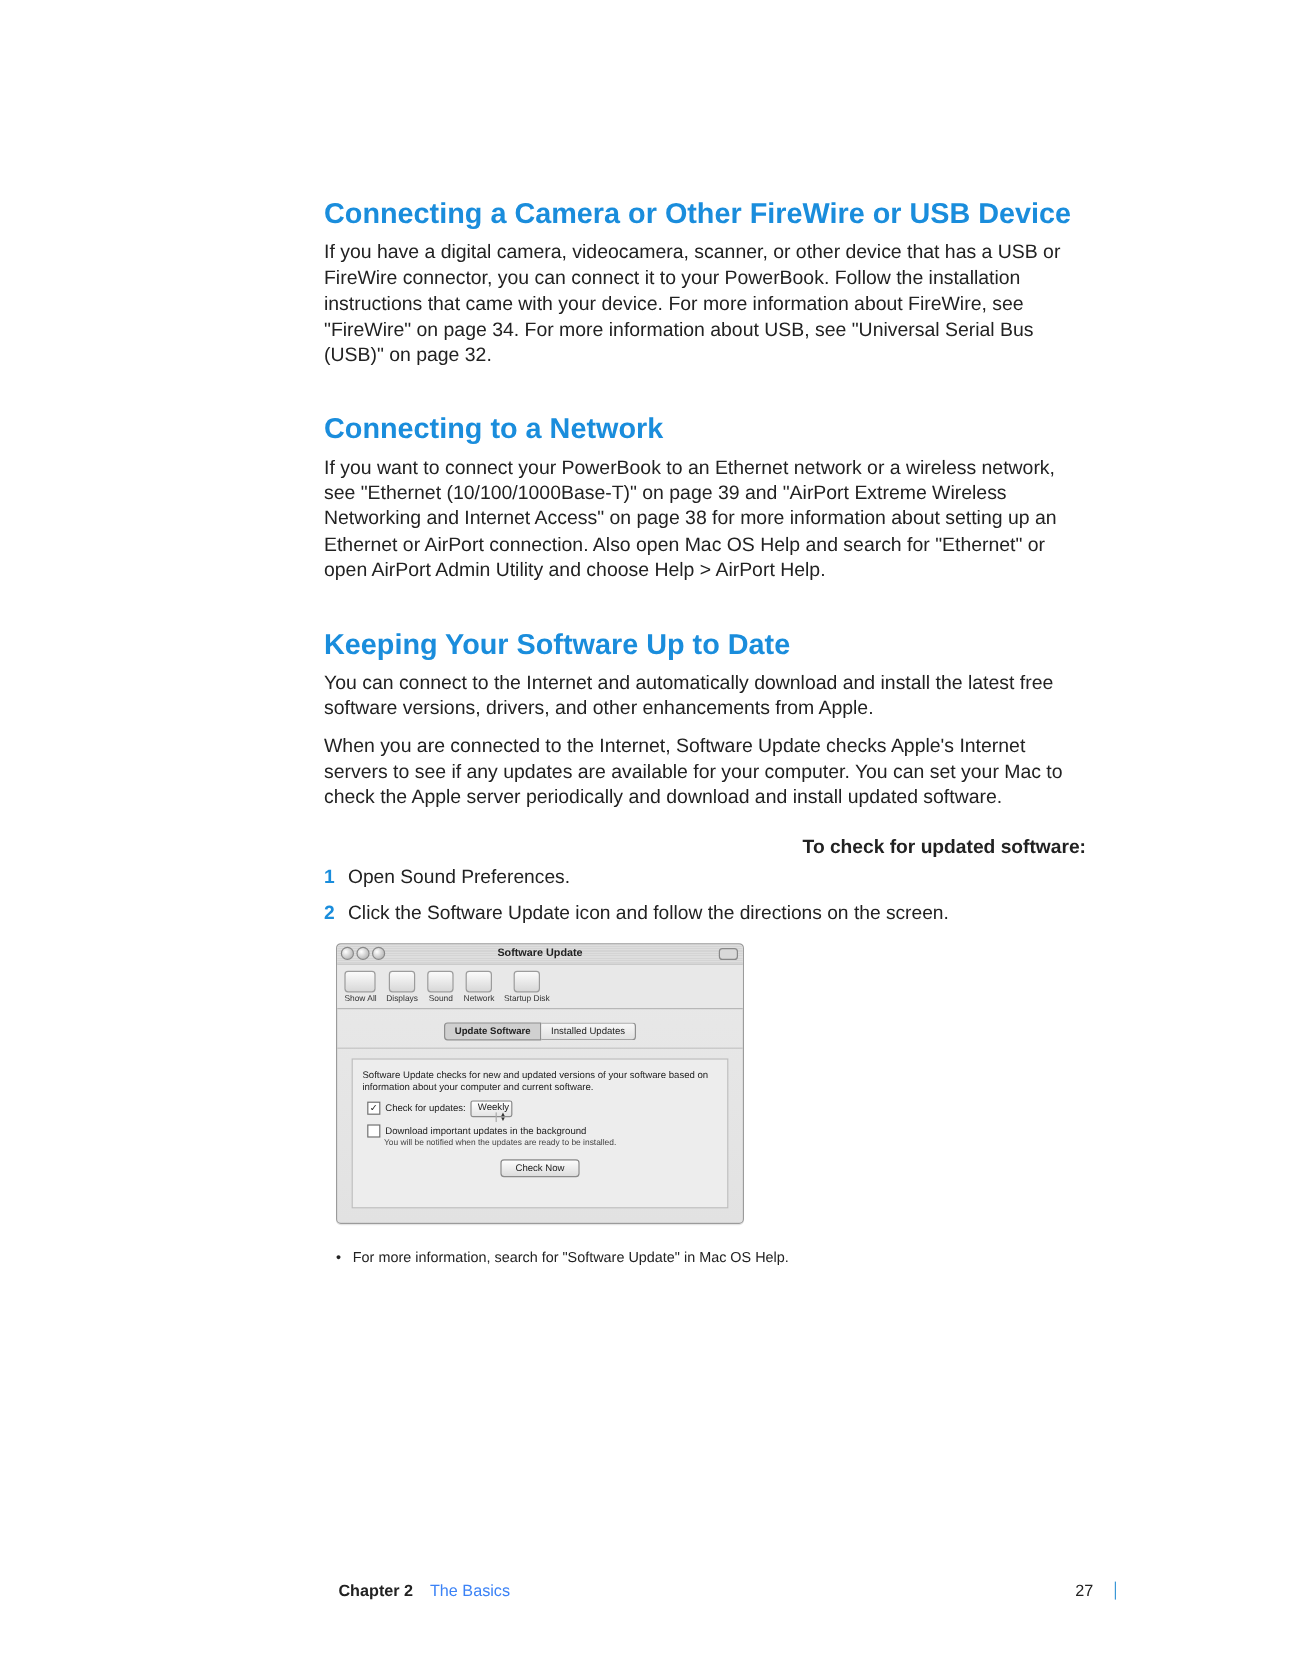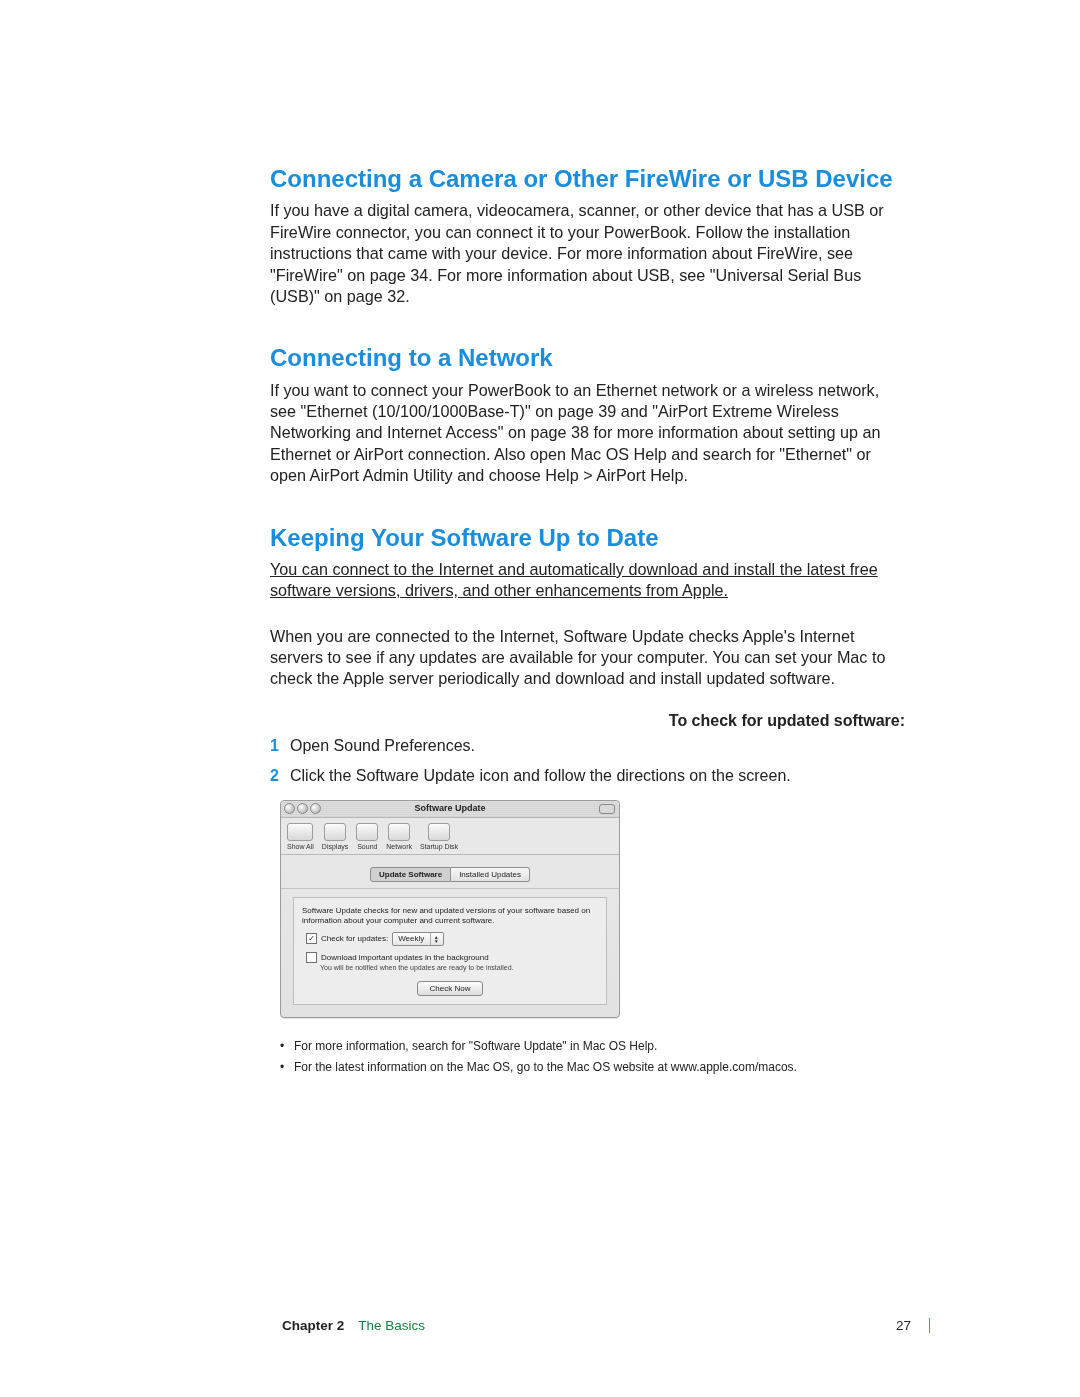--- a/index.html
+++ b/index.html
@@ -22,21 +22,21 @@
     font-weight: 700;
     margin: 0 0 8px 0;
     line-height: 1.1;
   }
   .body-text {
     font-size: 16.2px;
     line-height: 1.32;
     margin: 0 0 38px 0;
     font-weight: 400;
   }
-  .body-text.tight { margin-bottom: 24px; text-decoration: underline; }
+  .body-text.tight { margin-bottom: 10px; }
   .subhead {
     font-size: 16px;
     font-weight: 700;
     margin: 0 0 4px 0;
     text-align: right;
   }
   ol.steps {
     list-style: none;
     counter-reset: step;
     padding: 0;
@@ -142,28 +142,28 @@
     border:1px solid #8e8e8e;
     background: linear-gradient(#f7f7f7,#e1e1e1);
   }
   .tabs span.active { background: #d0d0d0; font-weight:700; }
   .tabs span:first-child { border-radius:3px 0 0 3px; }
   .tabs span:last-child { border-left:none; border-radius:0 3px 3px 0; }
   .inner {
     margin: 8px 12px 12px;
     border: 1px solid #bdbdbd;
     background: #ededed;
-    padding: 8px 8px 4px;
+    padding: 8px 8px 21px;
     font-size: 8px;
     text-align: left;
   }
   .inner p { margin: 0 0 6px 0; line-height:1.25; }
   .row { display:flex; align-items:center; gap:4px; font-size:8px; margin-left:4px; }
   .chk { width:9px;height:9px;border:1px solid #6f6f6f;background:#fff;display:inline-flex;align-items:center;justify-content:center;font-size:8px;line-height:8px; }
-  .sel { display:inline-flex;align-items:center;border:1px solid #8a8a8a;background:linear-gradient(#fff,#e4e4e4);font-size:8px;padding:0 2px 0 5px;border-radius:2px;height:12px; }
+  .sel { display:inline-flex;align-items:flex-end;border:1px solid #8a8a8a;background:linear-gradient(#fff,#e4e4e4);font-size:8px;padding:0 2px 0 5px;border-radius:2px;height:12px;flex-direction:column; }
   .sel .chev { margin-left:6px;width:10px;height:12px;border-left:1px solid #aaa;display:flex;flex-direction:column;align-items:center;justify-content:center;font-size:5px;line-height:4px;color:#333; }
   .subnote { font-size:7px; margin-left:18px; color:#444; margin-top:1px; }
   .btn {
     display:block;
     margin: 10px auto 4px;
     font-size:8px;
     padding: 2px 12px;
     border:1px solid #8a8a8a;
     background: linear-gradient(#fdfdfd,#dcdcdc);
     border-radius:3px;
@@ -179,21 +179,21 @@
     left: 282px;
     right: 150px;
     border-right: 1px solid #3a97d6;
     padding-right: 18px;
     display: flex;
     align-items: center;
     font-size: 13.5px;
     gap: 14px;
   }
   .footer .chap { font-weight:700; }
-  .footer .chaptitle { color:#15803d;text-align:right; }
+  .footer .chaptitle { color:#3b82f6;text-align:right; }
   .footer .pnum { margin-left:auto; font-weight:400; }
 </style>
 </head>
 <body>
 
 <div class="page">
 
   <h2 class="heading">Connecting a Camera or Other FireWire or USB Device</h2>
   <p class="body-text">If you have a digital camera, videocamera, scanner, or other device that has a USB or FireWire connector, you can connect it to your PowerBook. Follow the installation instructions that came with your device. For more information about FireWire, see "FireWire" on page 34. For more information about USB, see "Universal Serial Bus (USB)" on page 32.</p>
 
@@ -262,21 +262,20 @@
         <span class="chk"></span>
         <span>Download important updates in the background</span>
       </div>
       <div class="subnote">You will be notified when the updates are ready to be installed.</div>
       <div class="btn">Check Now</div>
     </div>
   </div>
 
   <ul class="bullets">
     <li>For more information, search for "Software Update" in Mac OS Help.</li>
-    <li>For the latest information on the Mac OS, go to the Mac OS website at www.apple.com/macos.</li>
   </ul>
 
   <div class="footer">
     <span class="chap">Chapter 2</span>
     <span class="chaptitle">The Basics</span>
     <span class="pnum">27</span>
   </div>
 
 </div>
 

